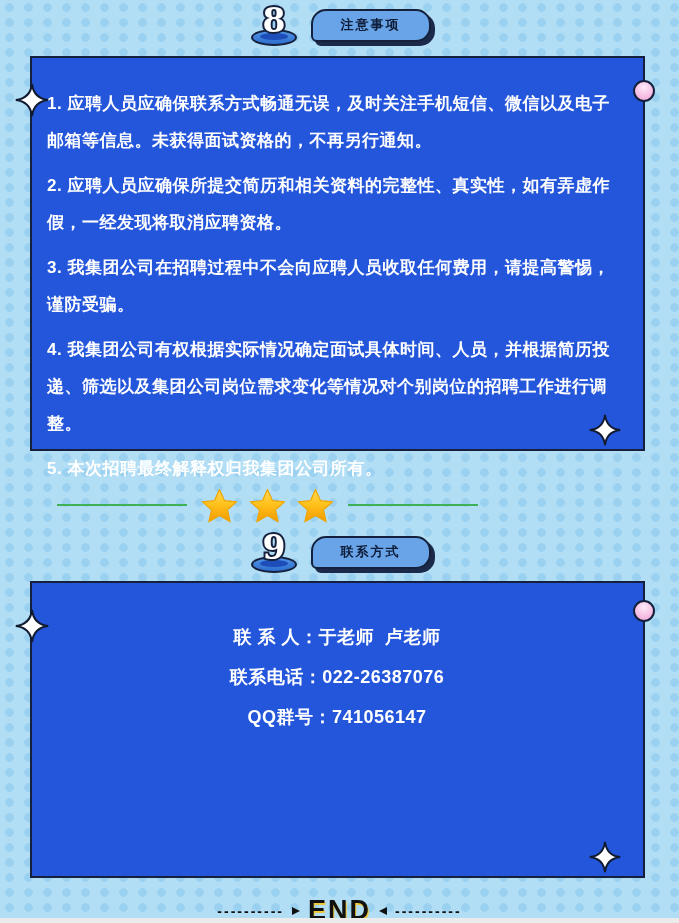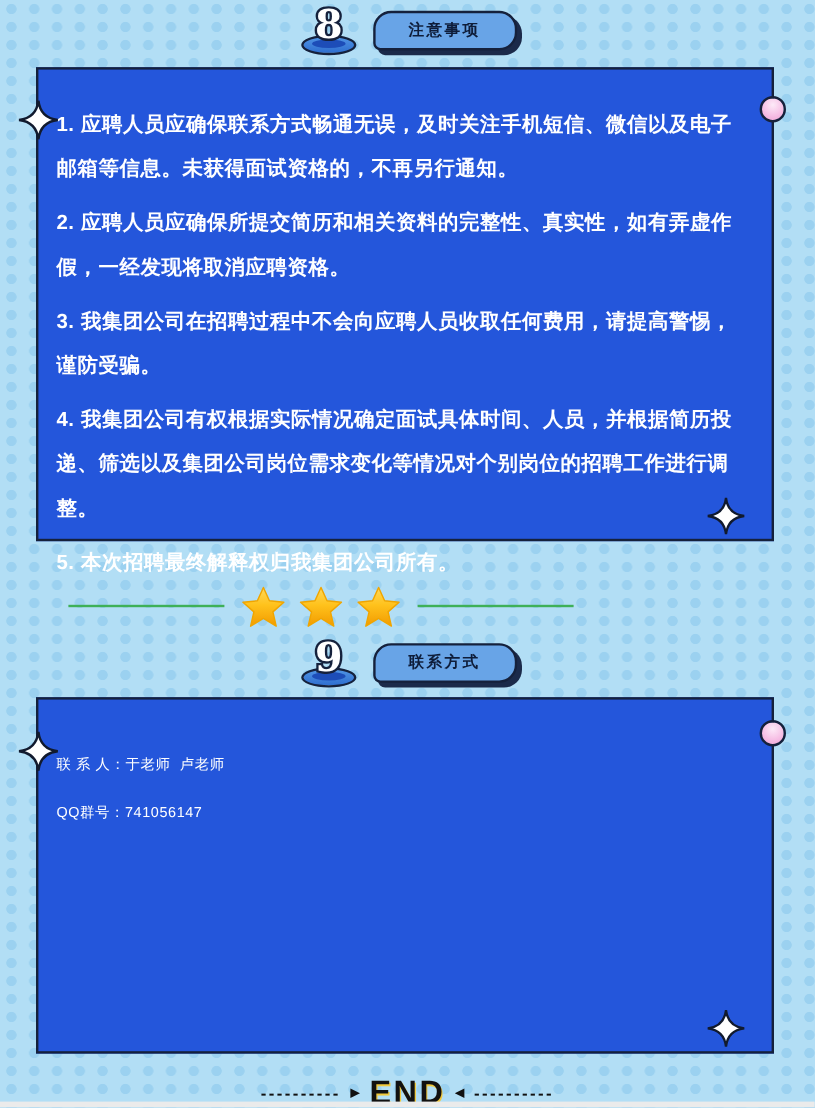--- a/index.html
+++ b/index.html
@@ -45,22 +45,22 @@
     border:2px solid #15213c;
     color:#ffffff;
   }
   .card-notice{ margin-top:10px; height:395px; padding:27px 16px 0 15px; }
   .card-contact{ margin-top:8px; height:297px; padding:34px 16px 0 15px; }
   .card-notice p{
     font-size:17px; font-weight:bold; line-height:37px;
     margin-bottom:8px; letter-spacing:0.5px;
   }
   .card-contact p{
-    font-size:12px; font-weight:normal; line-height:40px;
-    letter-spacing:0.5px; white-space:pre-wrap;
+    font-size:18px; font-weight:bold; line-height:40px;
+    letter-spacing:0.5px; white-space:pre-wrap;text-align:center;
   }
   .sparkle{ position:absolute; z-index:3; }
   .sparkle-left{ left:-17px; top:25px; }
   .sparkle-left-2{ left:-17px; top:26px; }
   .sparkle-br{ right:22px; bottom:3px; }
   .pink-dot{
     position:absolute; right:-12px; width:22px; height:22px;
     border-radius:50%;
     background:radial-gradient(circle at 50% 30%, #fdeaf8 0%, #f6bde4 60%, #eda3d4 100%);
     border:2px solid #15213c; z-index:3;
@@ -160,20 +160,21 @@
     <span>联系方式</span>
   </div>
 </div>
 
 <div class="card card-contact">
   <svg class="sparkle sparkle-left-2" width="34" height="34" viewBox="0 0 40 40">
     <path d="M20,1 Q22,18 39,20 Q22,22 20,39 Q18,22 1,20 Q18,18 20,1 Z" fill="#ffffff" stroke="#111a2e" stroke-width="2.4"></path>
   </svg>
   <div class="pink-dot pink-dot-2"></div>
   <p>联 系 人：于老师  卢老师</p>
+  <p>联系电话：022-26387076</p>
   <p>QQ群号：741056147</p>
   <svg class="sparkle sparkle-br" width="32" height="32" viewBox="0 0 40 40">
     <path d="M20,1 Q22,18 39,20 Q22,22 20,39 Q18,22 1,20 Q18,18 20,1 Z" fill="#ffffff" stroke="#111a2e" stroke-width="2.4"></path>
   </svg>
 </div>
 
 <div class="footer">
   <span class="dash">----------</span>
   <span class="tri-right"></span>
   <span class="end-label">END</span>

